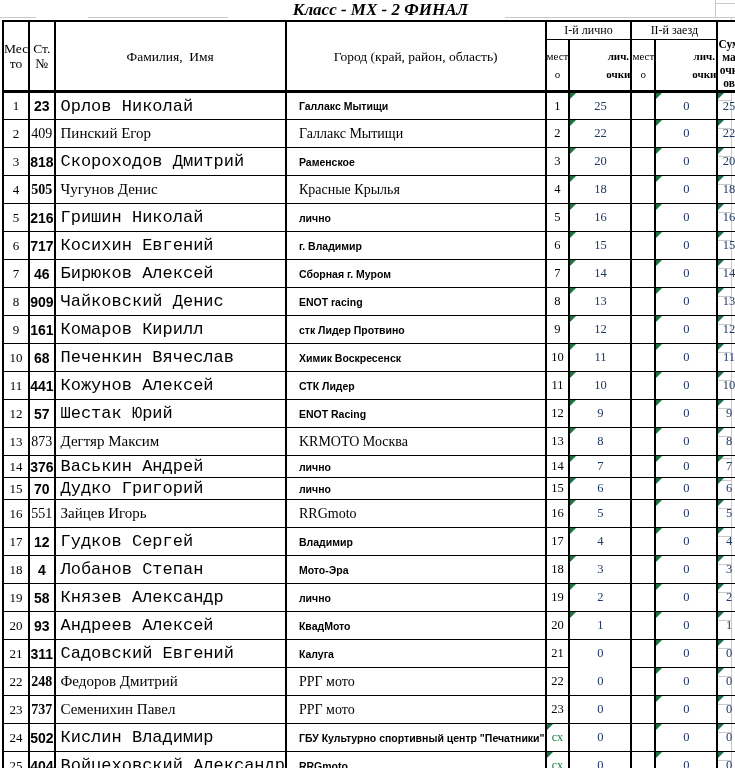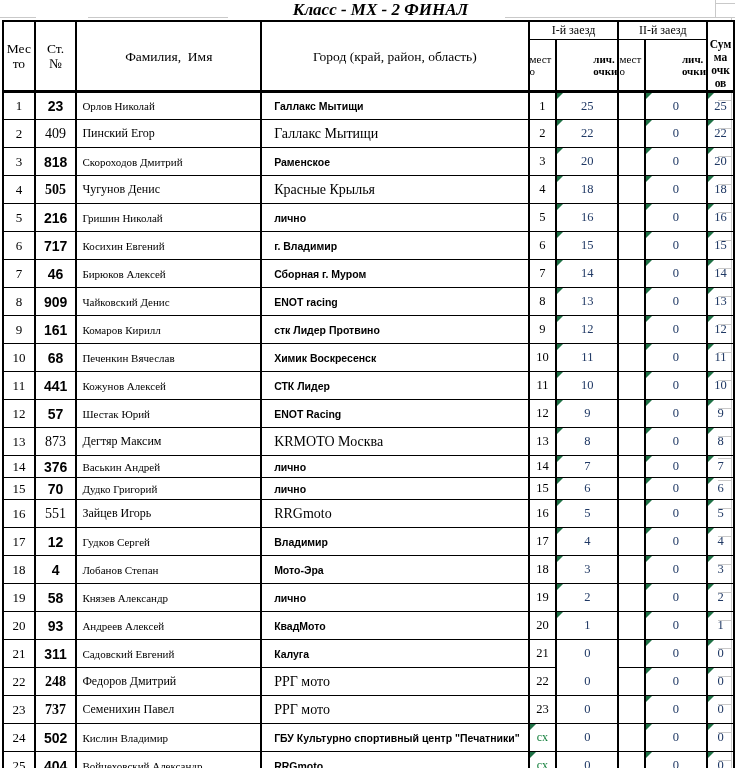--- a/index.html
+++ b/index.html
@@ -10,34 +10,34 @@
   table{position:absolute;top:20px;left:2px;border-collapse:collapse;table-layout:fixed;}
   th,td{border-style:solid;border-color:#000;border-width:0 2px 1px 2px;padding:0;margin:0;
         position:relative;overflow:hidden;vertical-align:middle;}
   table{border:2px solid #000;}
   thead tr.group-row{height:13px;}
   thead tr.sub-row{height:39px;}
   th{font-weight:normal;background:#fff;}
   th.h-main{font-size:13.5px;white-space:pre-line;text-align:center;border-bottom:3px solid #000;line-height:15px;}
   th.h-fam{white-space:pre-wrap;}
   th.h-group{font-size:12px;text-align:center;border-bottom:1px solid #000;line-height:12px;}
-  th.h-sub{font-size:11px;text-align:left;white-space:pre-line;line-height:12px;border-bottom:3px solid #000;}
+  th.h-sub{font-size:11px;text-align:center;white-space:pre-line;line-height:18px;border-bottom:3px solid #000;}
   th.h-sub.b{font-weight:bold;padding-left:36px;}
   th.h-total{font-size:11.5px;font-weight:bold;white-space:pre-line;text-align:center;line-height:13px;
              border-bottom:3px solid #000;vertical-align:top;padding-top:16px;}
   tbody tr{height:28px;}
   tbody tr.short{height:22px;}
   td.c-place{text-align:center;font-size:13px;font-family:"Liberation Serif", serif;}
   td.c-num{text-align:center;font-size:14px;}
   td.c-num.sans-bold{font-family:"Liberation Sans", sans-serif;font-weight:bold;}
   td.c-num.serif{font-family:"Liberation Serif", serif;font-weight:normal;}
   td.c-num.serif-bold{font-family:"Liberation Serif", serif;font-weight:bold;}
   td.c-name{text-align:left;padding-left:5px;white-space:nowrap;}
-  td.c-name.sans{font-family:Liberation Serif, serif;font-size:11px;}
-  td.c-name.serif{font-family:"Liberation Serif", serif;font-size:12px;}
+  td.c-name.sans{font-family:Liberation Mono, monospace;font-size:17px;}
+  td.c-name.serif{font-family:"Liberation Serif", serif;font-size:15px;}
   td.c-city{text-align:left;padding-left:12px;white-space:nowrap;}
   td.c-city.sans-small{font-family:"Liberation Sans", sans-serif;font-weight:bold;font-size:10.5px;}
   td.c-city.serif{font-family:"Liberation Serif", serif;font-size:14px;}
   td.c-race{text-align:center;font-size:12.5px;font-family:"Liberation Serif", serif;}
   td.c-race.pts{color:#1f3864;}
   td.c-race.sx{color:#15803d;font-size:12px;}
   td.no-bottom{border-bottom:none;}
   .tri{position:absolute;top:0;left:0;width:0;height:0;
        border-top:6px solid #1e7145;border-right:6px solid transparent;}
   .gridline{position:absolute;background:#c9c9c9;}
@@ -96,21 +96,21 @@
         <col style="width:29px">
     </colgroup>
     <thead>
       <tr class="group-row">
         <th class="h-main" rowspan="2">Мес
 то</th>
         <th class="h-main" rowspan="2">Ст.
 №</th>
         <th class="h-main h-fam" rowspan="2">Фамилия,  Имя</th>
         <th class="h-main" rowspan="2">Город (край, район, область)</th>
-        <th class="h-group" colspan="2">I-й заезд</th>
+        <th class="h-group" colspan="2">I-й лично</th>
         <th class="h-group" colspan="2">II-й заезд</th>
         <th class="h-total" rowspan="2">Сум
 ма
 очк
 ов</th>
       </tr>
       <tr class="sub-row">
         <th class="h-sub">мест
 о</th>
         <th class="h-sub b">лич.

